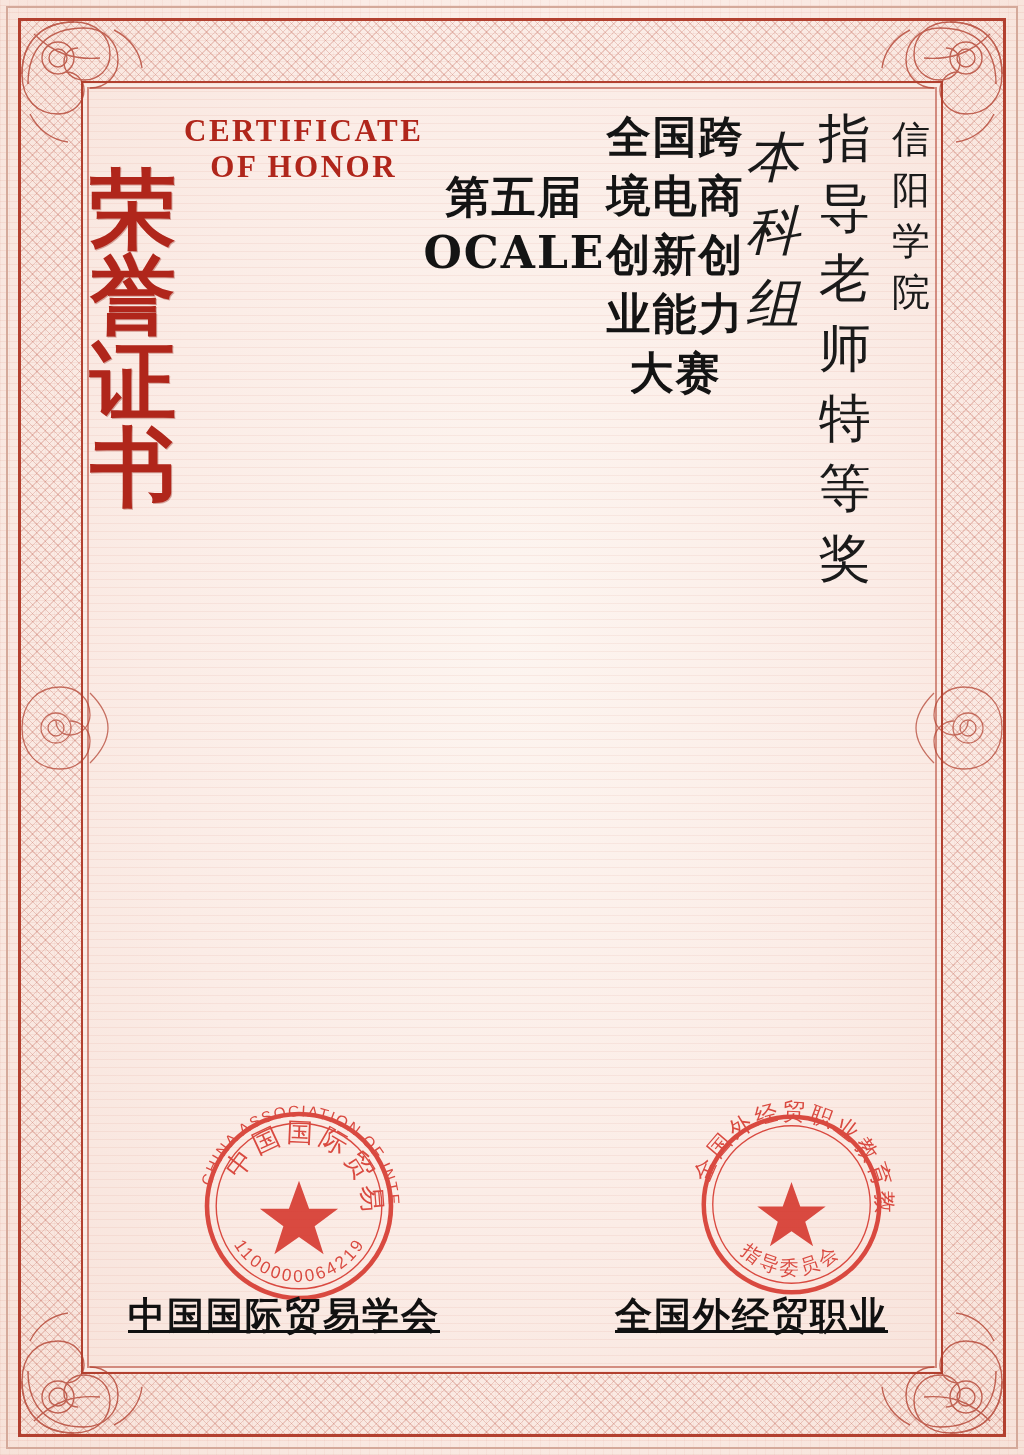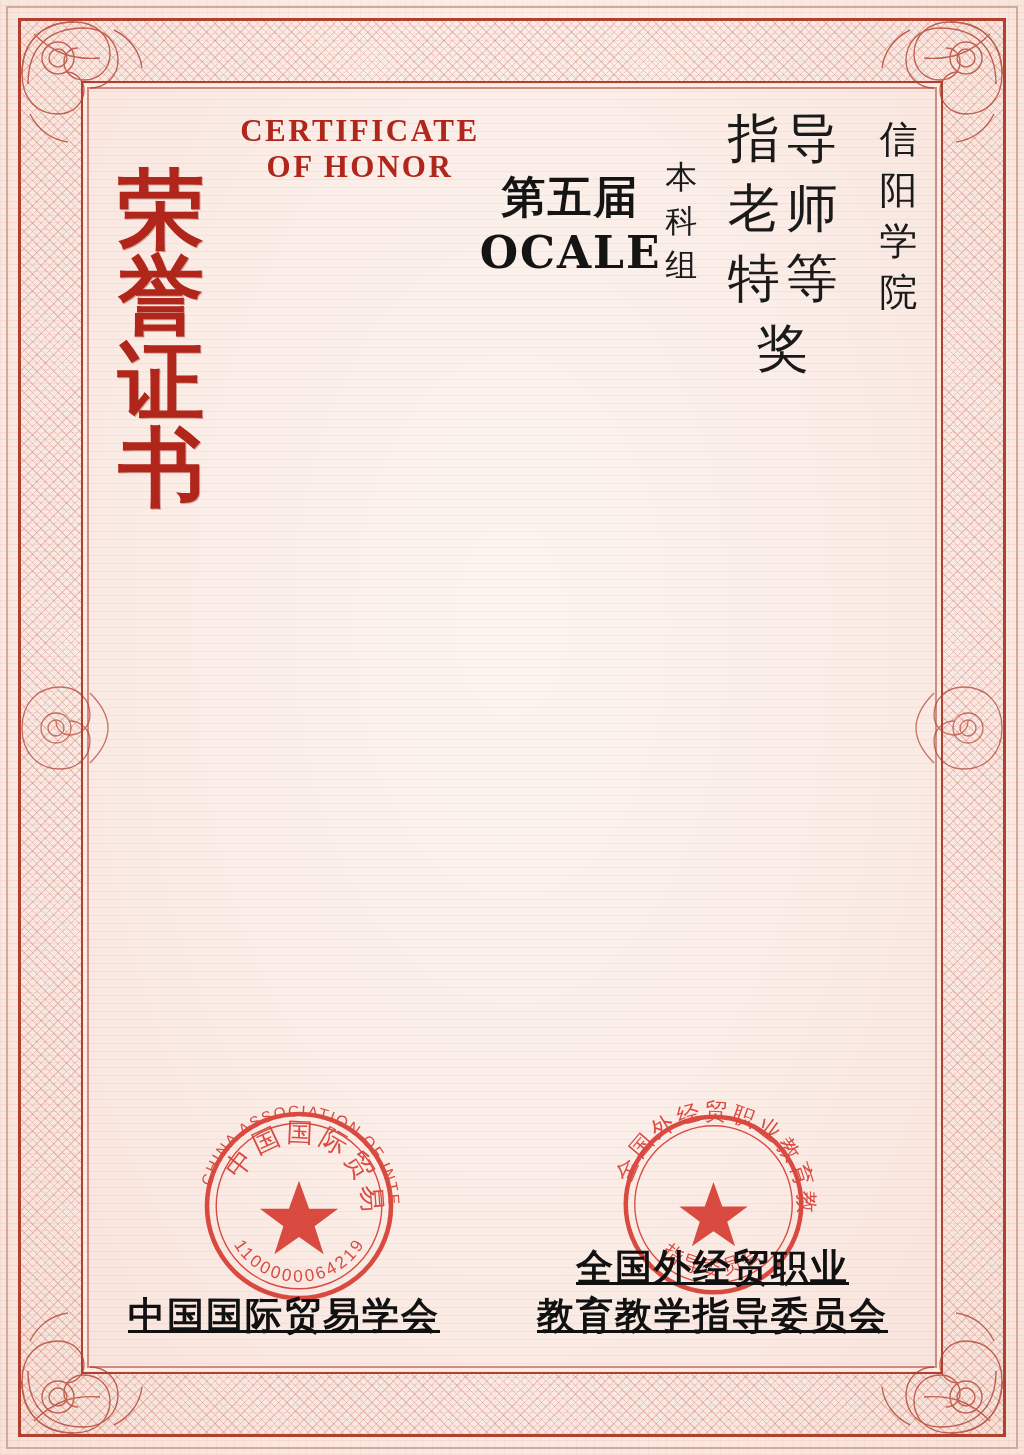--- a/index.html
+++ b/index.html
@@ -155,25 +155,26 @@
   .event-line2 {
     margin-top: 22px;
     font-family: "DejaVu Serif", "Liberation Serif", serif;
     font-size: 44px;
     font-weight: 700;
     letter-spacing: 2px;
     color: #141414;
   }
 
   .group-line {
-    margin-top: 70px;
+    margin-top: 36px;
     font-family: "DejaVu Sans", "Liberation Sans", sans-serif;
-    font-size: 32px;
+    font-size: 54px;
     letter-spacing: 4px;
     color: #1a1a1a;
+    font-style: italic;
   }
   .award-line {
     margin-top: 18px;
     font-family: "DejaVu Sans", "Liberation Sans", sans-serif;
     font-size: 52px;
     letter-spacing: 6px;
     color: #1a1a1a;
   }
 
   .recipient {
@@ -324,20 +325,21 @@
   </svg>
 
   <div class="content">
 
     <div class="title-cn">荣誉证书</div>
 
     <div class="title-en">CERTIFICATE OF HONOR</div>
 
     <div class="event-line1">第五届 OCALE</div>
 
+    <div class="event-line2">全国跨境电商创新创业能力大赛</div>
 
     <div class="group-line">本科组</div>
 
     <div class="award-line">指导老师特等奖</div>
 
 
     <div class="affiliation">信阳学院</div>
 
     <div class="signature-block">
 
@@ -383,20 +385,19 @@
             <textPath href="#arcTop2" startOffset="8%">全国外经贸职业教育教学指导委员会</textPath>
           </text>
           <text font-family="DejaVu Serif, serif" font-size="17" fill="#d5342a" letter-spacing="3">
             <textPath href="#arcBottom2" startOffset="24%">指导委员会</textPath>
           </text>
           <path d="M100 80 L107.8 101.8 L130.4 101.8 L112.2 115.4 L119.2 137.2 L100 123.8 L80.8 137.2 L87.8 115.4 L69.6 101.8 L92.2 101.8 Z" fill="#d5342a"></path>
         </svg>
 
         <div class="issuer">
           <div>全国外经贸职业</div>
-          <div>教育教学指导委员会</div>
         </div>
 
       </div>
 
     </div>
   </div>
 </div>
 
 </body></html>

